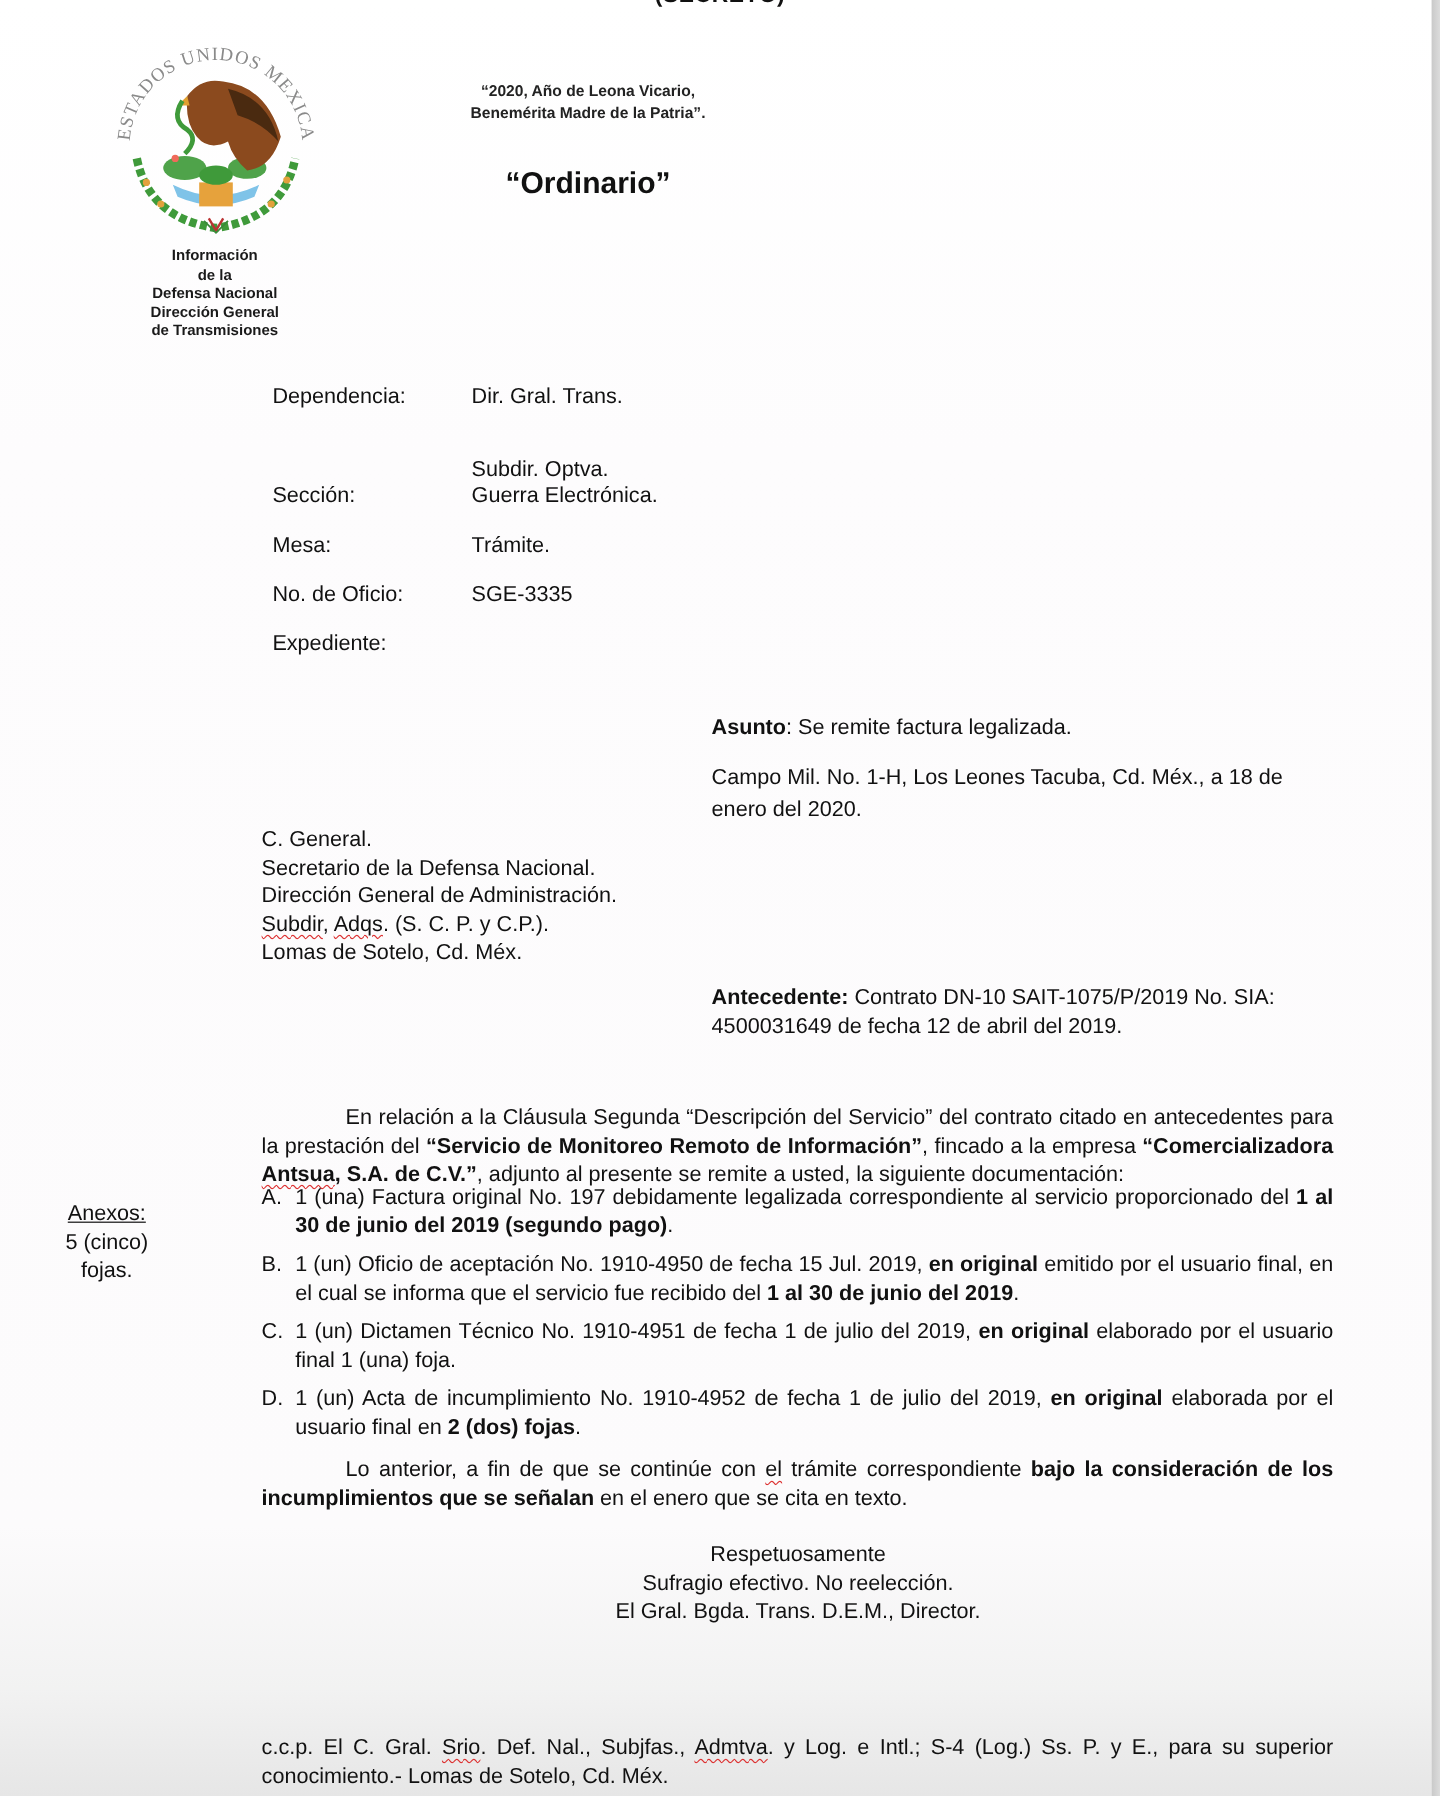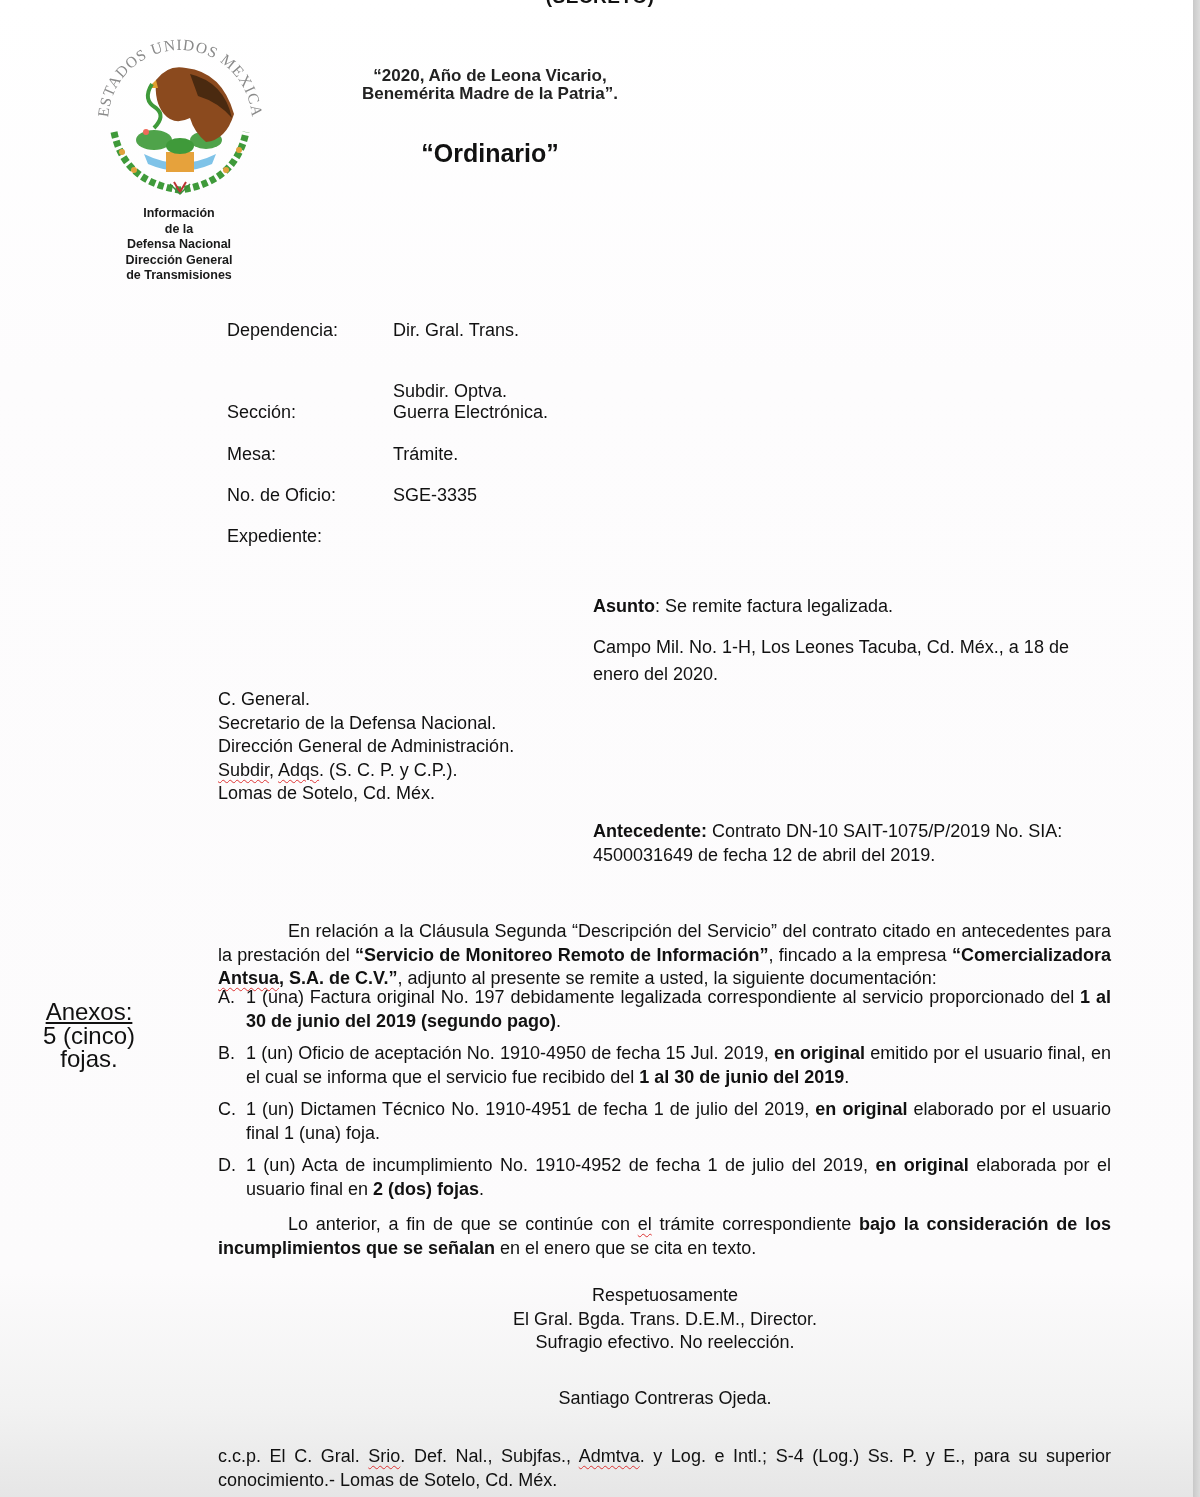--- a/index.html
+++ b/index.html
@@ -22,39 +22,39 @@
     left: 460px; top: -14px; width: 280px; text-align: center;
     font-weight: bold; font-size: 19px; letter-spacing: 0.5px;
   }
   .emblem { left: 94px; top: 22px; width: 172px; height: 176px; }
   .agency {
     left: 100px; top: 206px; width: 158px; text-align: center;
     font-weight: bold; font-size: 12.5px; line-height: 15.5px; color: #1a1a1a;
   }
   .motto {
     left: 350px; top: 67px; width: 280px; text-align: center;
-    font-weight: bold; font-size: 17px; line-height: 18px; color: #222;
+    font-weight: bold; font-size: 13px; line-height: 18px; color: #222;
   }
   .ordinario {
     left: 380px; top: 139px; width: 220px; text-align: center;
     font-weight: bold; font-size: 25px;
   }
   .meta-row { position: absolute; font-size: 18px; }
   .meta-label { position: absolute; left: 227px; }
   .meta-value { position: absolute; left: 393px; }
   .body-text { font-size: 18px; line-height: 23.5px; }
   .asunto { left: 593px; top: 595px; width: 520px; }
   .place-date { left: 593px; top: 634px; width: 520px; line-height: 27px; }
   .recipient { left: 218px; top: 688px; width: 500px; line-height: 23.5px; }
   .antecedente { left: 593px; top: 819px; width: 520px; line-height: 24px; }
   .intro { left: 218px; top: 880px; width: 893px; text-align: justify; line-height: 23.5px; margin-top: 40px; }
   .indent { display: inline-block; width: 70px; }
   .anexos {
     left: 40px; top: 1000px; width: 98px; text-align: center;
-    font-size: 24px; line-height: 23.5px;
+    font-size: 18px; line-height: 23.5px;
   }
   .anexos-title { text-decoration: underline; }
   .list { left: 218px; top: 986px; width: 893px; }
   .list-item { position: relative; padding-left: 28px; margin-bottom: 9px; text-align: justify; }
   .list-letter { position: absolute; left: 0; top: 0; }
   .closing { left: 218px; top: 1213px; width: 893px; text-align: justify; line-height: 23.5px; }
   .signature { left: 430px; top: 1284px; width: 470px; text-align: center; line-height: 23.5px; }
   .sig-name { left: 430px; top: 1387px; width: 470px; text-align: center; line-height: 23.5px; }
   .ccp { left: 218px; top: 1445px; width: 893px; text-align: justify; line-height: 23.5px; }
   b { font-weight: bold; }
@@ -186,25 +186,24 @@
       <span>1 (un) Acta de incumplimiento No. 1910-4952 de fecha 1 de julio del 2019, </span><b>en original</b><span> elaborada por el usuario final en </span><b>2 (dos) fojas</b><span>.</span>
     </div>
   </div>
 
   <div class="abs body-text closing">
     <span class="indent"></span><span>Lo anterior, a fin de que se continúe con </span><span class="spell">el</span><span> trámite correspondiente </span><b>bajo la consideración de los incumplimientos que se señalan</b><span> en el enero que se cita en texto.</span>
   </div>
 
   <div class="abs body-text signature">
     <div>Respetuosamente</div>
+    <div>Sufragio efectivo. No reelección.</div>
     <div>El Gral. Bgda. Trans. D.E.M., Director.</div>
-    <div>Sufragio efectivo. No reelección.</div>
   </div>
   <div class="abs body-text sig-name">
-    <div>Santiago Contreras Ojeda.</div>
   </div>
 
   <div class="abs body-text ccp">
     <span>c.c.p. El C. Gral. </span><span class="spell">Srio</span><span>. Def. Nal., Subjfas., </span><span class="spell">Admtva</span><span>. y Log. e Intl.; S-4 (Log.) Ss. P. y E., para su superior conocimiento.- Lomas de Sotelo, Cd. Méx.</span>
   </div>
 </div>
 
 <div class="page-edge"></div>
 
 </body></html>

